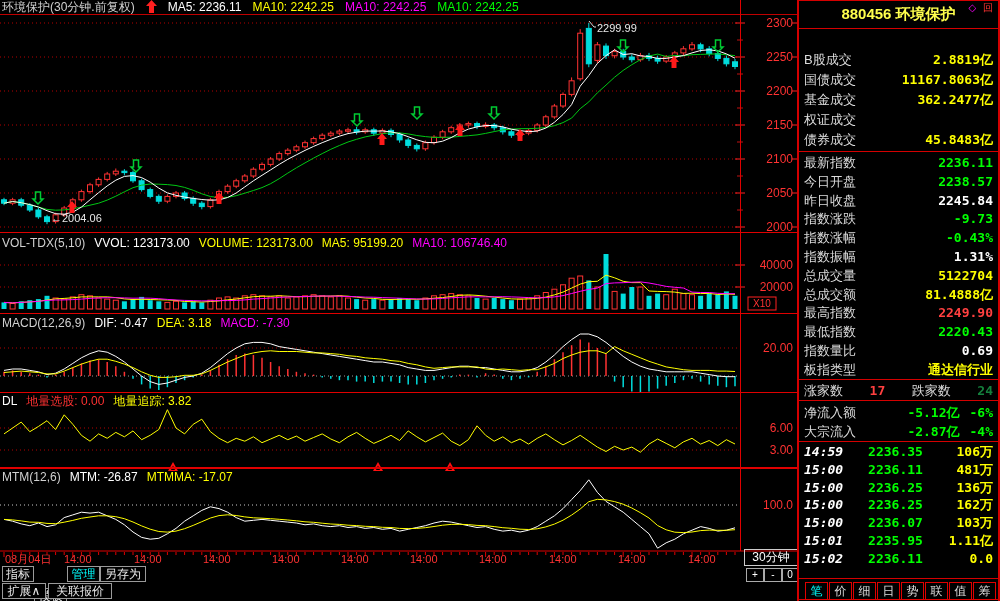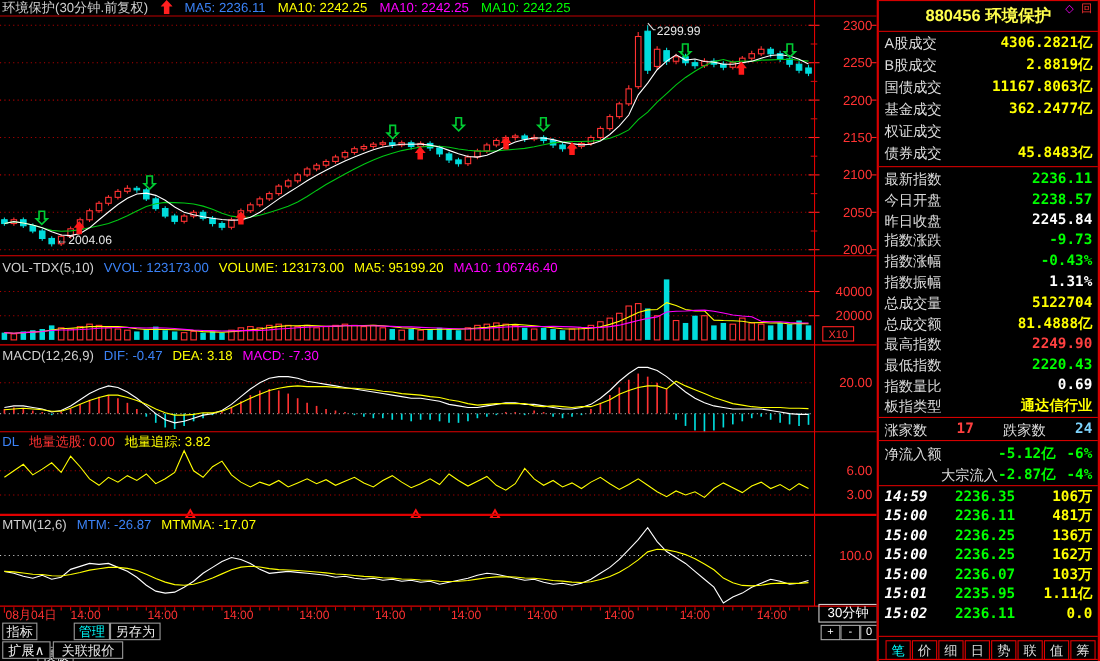--- a/index.html
+++ b/index.html
@@ -3,21 +3,21 @@
 <meta charset="utf-8">
 <style>
   html,body{margin:0;padding:0;background:#222;}
   .app{position:relative;width:1000px;height:601px;background:#000;overflow:hidden;
        font-family:"Liberation Sans","DejaVu Sans",sans-serif;}
   svg text{font-family:"Liberation Sans","DejaVu Sans",sans-serif;}
   #chart-svg{position:absolute;left:0;top:0;z-index:1;}
   .ov{position:absolute;z-index:3;white-space:nowrap;}
   .hdr{left:2px;top:1px;height:13px;display:flex;gap:11px;font-size:12px;line-height:13px;align-items:center;}
   .plabel{left:2px;height:13px;display:flex;gap:9px;font-size:12px;line-height:13px;}
-  .tw{color:#3b82f6}.tgy{color:#d0d0d0}.ty{color:#ffff00}.tm{color:#ff00ff}
+  .tw{color:#ffffff}.tgy{color:#d0d0d0}.ty{color:#ffff00}.tm{color:#ff00ff}
   .tg{color:#00ff00}.tr{color:#ff3232}
   .sidebar{position:absolute;left:797px;top:0;width:203px;height:601px;box-sizing:border-box;
            border-left:2px solid #d40000;border-right:2px solid #d40000;background:#000;z-index:4;}
   .sb-top{position:absolute;top:0;left:0;right:0;height:0;border-top:1px solid #d40000;}
   .sb-hdr{position:absolute;top:5px;left:0;right:0;text-align:center;font-size:15px;font-weight:700;color:#ffff4d;}
   .corner{position:absolute;top:1px;right:3px;font-size:10px;letter-spacing:2px;}
   .sdiv{position:absolute;left:0;right:0;height:0;border-top:1px solid #d40000;}
   .srow{position:absolute;left:5px;right:5px;height:18px;display:flex;justify-content:space-between;
         font-size:13px;line-height:18px;}
   .slabel{color:#dcdcdc;}
@@ -632,24 +632,20 @@
       <span class="tm">◇</span>
       <span class="tr">回</span>
     </div>
   <div class="sdiv" style="top: 28px;"></div>
       <div class="sdiv" style="top: 151px;"></div>
       <div class="sdiv" style="top: 379px;"></div>
       <div class="sdiv" style="top: 400px;"></div>
       <div class="sdiv" style="top: 441px;"></div>
       <div class="sdiv" style="top: 578px;"></div>
       <div class="sdiv" style="top: 599px;"></div>
-      <div class="srow" style="top: 31px;">
-        <div class="slabel" style="display: inline;">A股成交</div>
-        <div class="sval" style="color: rgb(255, 255, 0);">4306.2821亿</div>
-      </div>
       <div class="srow" style="top: 51px;">
         <div class="slabel" style="display: inline;">B股成交</div>
         <div class="sval" style="color: rgb(255, 255, 0);">2.8819亿</div>
       </div>
       <div class="srow" style="top: 71px;">
         <div class="slabel" style="display: inline;">国债成交</div>
         <div class="sval" style="color: rgb(255, 255, 0);">11167.8063亿</div>
       </div>
       <div class="srow" style="top: 91px;">
         <div class="slabel" style="display: inline;">基金成交</div>
@@ -708,30 +704,30 @@
         <div class="sval" style="color: rgb(255, 255, 255);">0.69</div>
       </div>
       <div class="srow" style="top: 360.8px;">
         <div class="slabel" style="display: inline;">板指类型</div>
         <div class="sval" style="color: rgb(255, 255, 0);">通达信行业</div>
       </div>
       <div class="srow" style="top: 382px;">
         <div class="slabel">涨家数</div>
         <div class="sval" style="color: rgb(255, 64, 64);">17</div>
         <div class="slabel">跌家数</div>
-        <div class="sval" style="color: #7dd3fc;">24</div>
+        <div class="sval" style="color: #15803d;">24</div>
       </div>
       <div class="srow" style="top: 404px;">
         <div class="slabel">净流入额</div>
         <div style="display: flex; gap: 10px;">
           <div class="sval" style="color: rgb(0, 255, 0);">-5.12亿</div>
           <div class="sval" style="color: rgb(0, 255, 0);">-6%</div>
         </div>
       </div>
-      <div class="srow" style="top: 423px; justify-content: flex-end;">
+      <div class="srow" style="top: 423px;">
         <div class="slabel">大宗流入</div>
         <div style="display: flex; gap: 10px;">
           <div class="sval" style="color: rgb(0, 255, 0);">-2.87亿</div>
           <div class="sval" style="color: rgb(0, 255, 0);">-4%</div>
         </div>
       </div>
       <div class="stick" style="top: 444px;">
         <div class="t">14:59</div>
         <div class="p">2236.35</div>
         <div class="v">106万</div>

